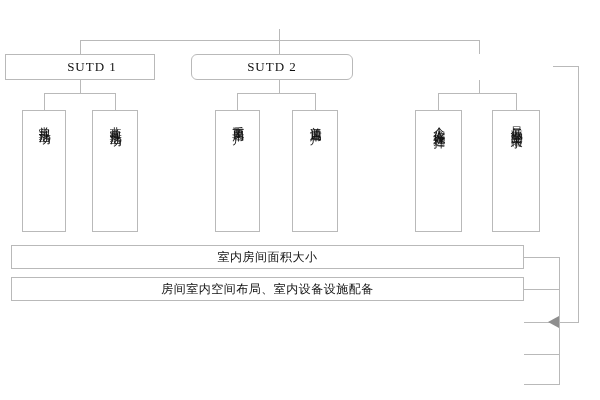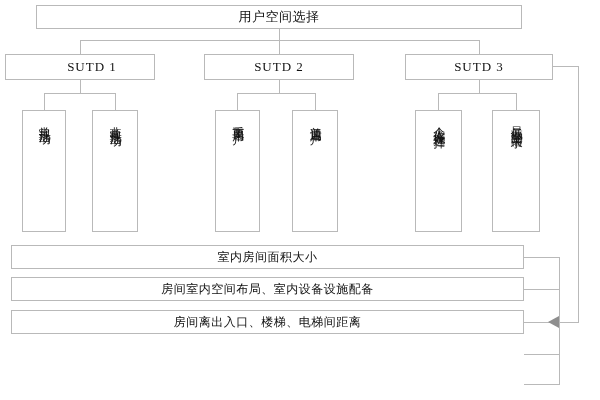--- a/index.html
+++ b/index.html
@@ -31,21 +31,21 @@
   }
 
   
   .sutd{
     top:54px;height:26px;
     font-family:"Liberation Serif","DejaVu Serif",serif;
     font-size:13px;
     letter-spacing:1px;
   }
   #sutd-1{left:5px;width:150px;padding-left:24px;}
-  #sutd-2{left:204px;width:150px;}
+  #sutd-2{left:191px;width:162px;border-radius:6px;}
   #sutd-3{left:405px;width:148px;}
 
   
   .leaf{
     top:110px;height:122px;
     font-size:12px;
     line-height:1.28;
     padding-top:6px;
     align-items:flex-start;
   }
@@ -121,25 +121,23 @@
   <div class="ln lnh" style="left:559px;top:322px;width:20px;"></div>
   <div id="collector-arrow"></div>
 
   <div class="ln lnv" style="left:559px;top:257px;height:128px;"></div>
   <div class="ln lnh" style="left:524px;top:257px;width:35px;"></div>
   <div class="ln lnh" style="left:524px;top:289px;width:35px;"></div>
   <div class="ln lnh" style="left:524px;top:322px;width:35px;"></div>
   <div class="ln lnh" style="left:524px;top:354px;width:35px;"></div>
   <div class="ln lnh" style="left:524px;top:384px;width:35px;"></div>
 
-  <div class="box" id="title-box">用户空间选择</div>
 
   <div class="box sutd" id="sutd-1">SUTD 1</div>
   <div class="box sutd" id="sutd-2">SUTD 2</div>
-  <div class="box sutd" id="sutd-3">SUTD 3</div>
 
   <div class="box leaf" id="leaf-0">
     <span class="vtext">常规活动</span>
   </div>
   <div class="box leaf" id="leaf-1">
     <span class="vtext">非常规活动</span>
   </div>
   <div class="box leaf" id="leaf-2">
     <span class="vtext">重要用户</span>
   </div>
@@ -148,15 +146,14 @@
   </div>
   <div class="box leaf" id="leaf-4">
     <span class="vtext">个人偏好选择</span>
   </div>
   <div class="box leaf" id="leaf-5">
     <span class="vtext">最低空间需求</span>
   </div>
 
   <div class="box attr" id="attr-1">房间室内空间布局、室内设备设施配备</div>
   <div class="box attr" id="attr-0">室内房间面积大小</div>
-  <div class="box attr" id="attr-2">房间离出入口、楼梯、电梯间距离</div>
 
 </div>
 
 </body></html>

